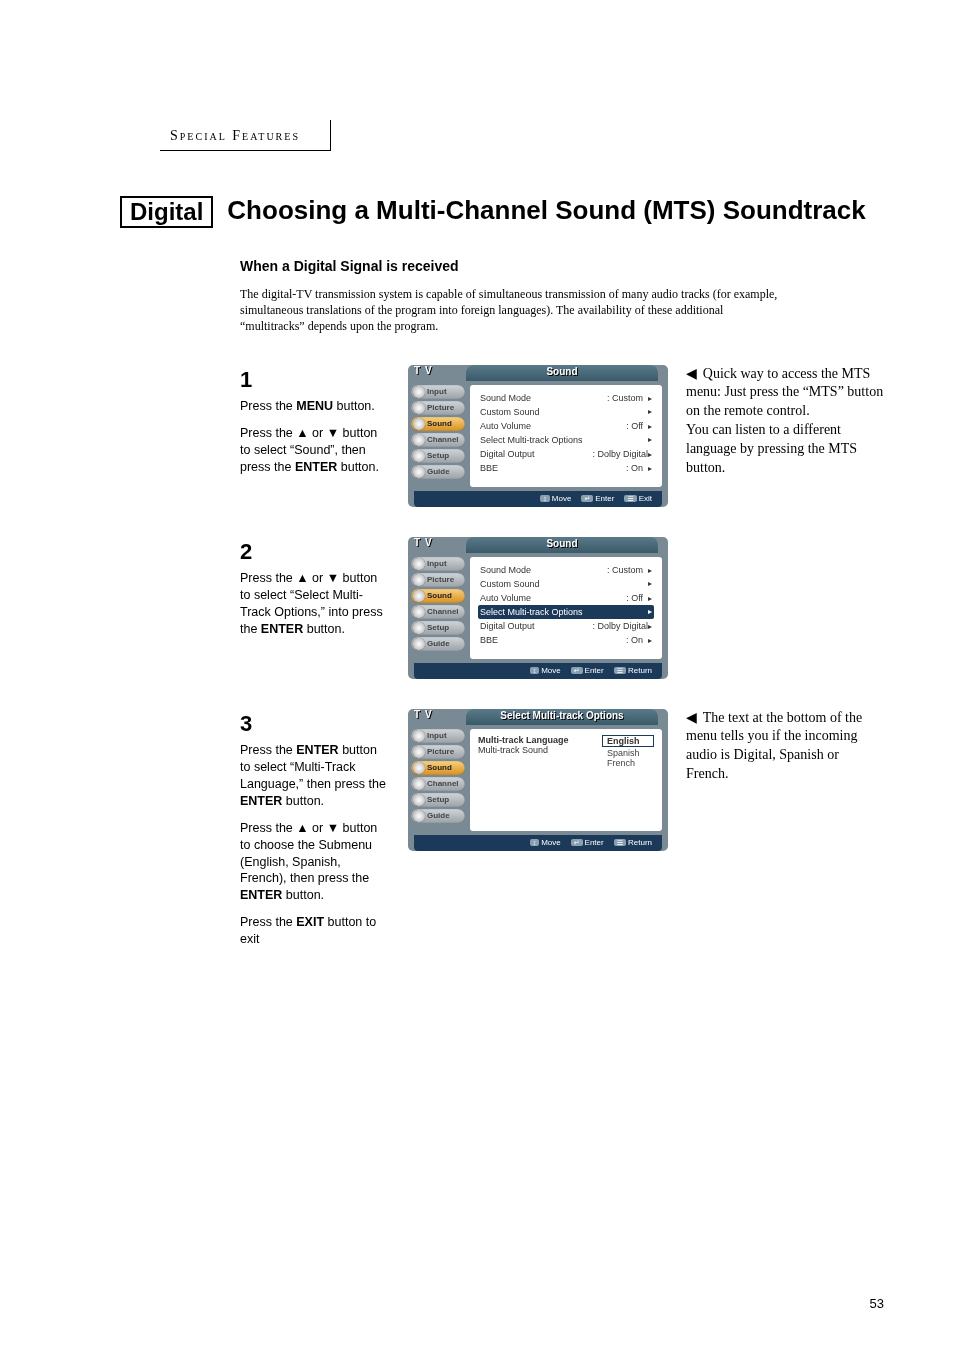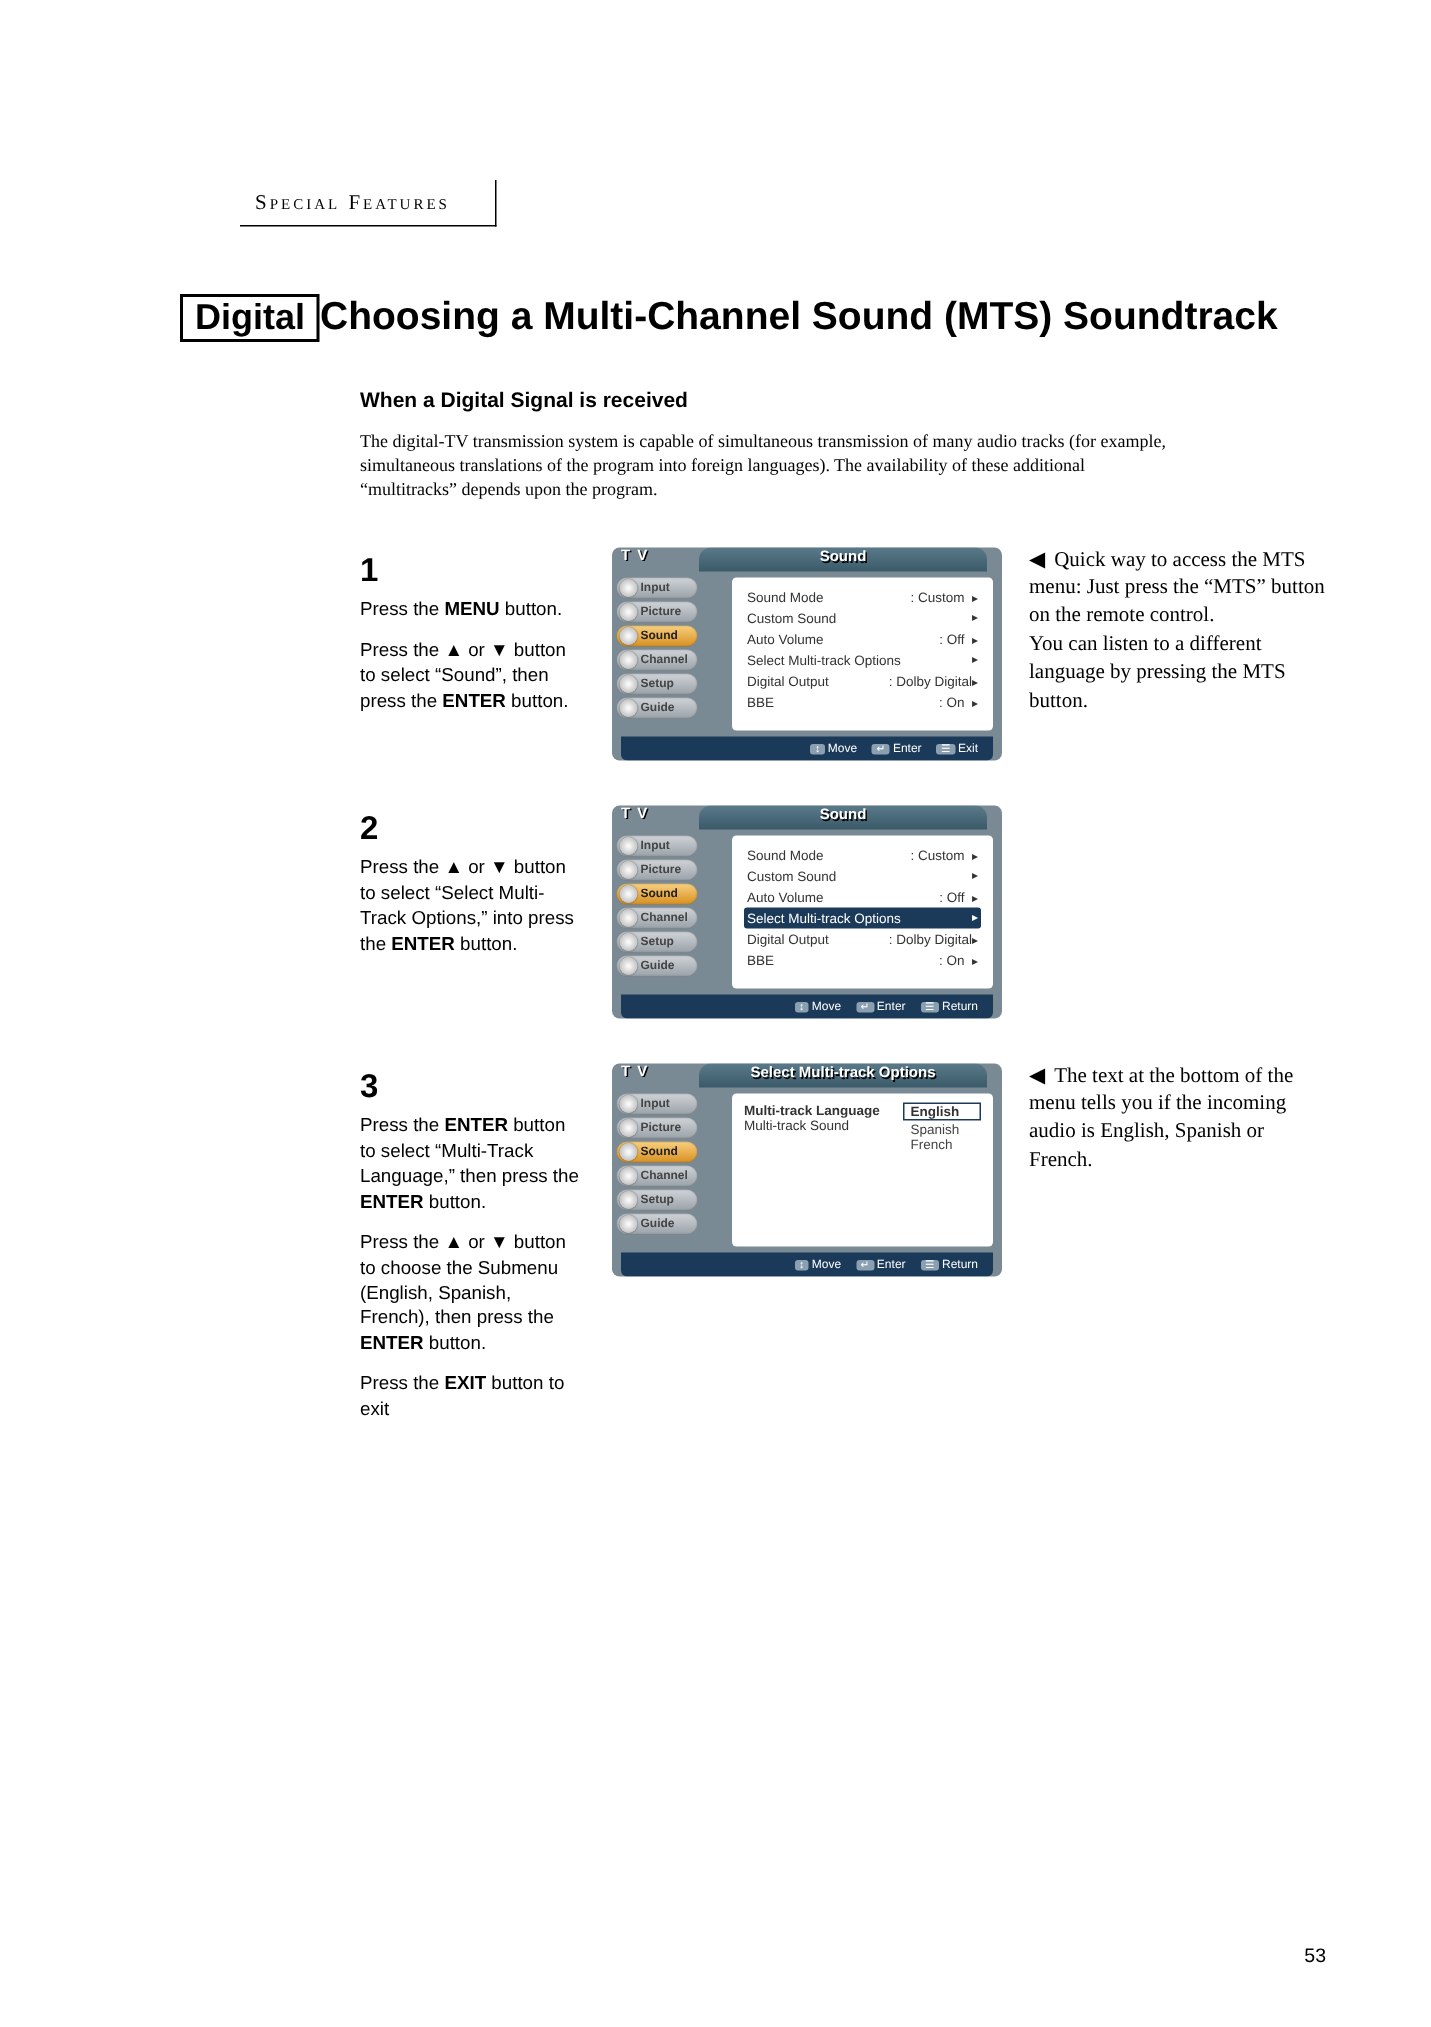--- a/index.html
+++ b/index.html
@@ -25,21 +25,21 @@
     border-left: none;
     border-top: none;
     display: inline-block;
     padding: 8px 30px 6px 10px;
     margin-bottom: 45px;
     margin-left: 40px;
   }
   .title-row {
     display: flex;
     align-items: flex-start;
-    gap: 0;
+    gap: 14px;
     margin-bottom: 30px;
   }
   .digital-tag {
     border: 2px solid #000;
     font-family: Arial, Helvetica, sans-serif;
     font-weight: bold;
     font-size: 24px;
     padding: 2px 8px;
     line-height: 1;
   }
@@ -156,21 +156,21 @@
     top: 1px;
     width: 12px;
     height: 12px;
     border-radius: 50%;
     background: radial-gradient(#fff,#aaa);
     box-shadow: 0 0 1px #333;
   }
   .osd-panel {
     flex: 1;
     background: #fff;
-    margin: 4px 6px 4px 20px;
+    margin: 4px 6px 4px 2px;
     border-radius: 3px;
     padding: 6px 8px;
     min-height: 90px;
   }
   .menu-row {
     display: flex;
     justify-content: space-between;
     align-items: center;
     height: 14px;
     font-size: 9px;
@@ -472,20 +472,20 @@
             </div>
           </div>
           <div class="osd-footer">
             <span><span class="k">↕</span><span>Move</span></span>
             <span><span class="k">↵</span><span>Enter</span></span>
             <span><span class="k">☰</span><span>Return</span></span>
           </div>
         </div>
       </div>
       <div class="note">
-        <span class="note-arrow">◀</span><span>The text at the bottom of the menu tells you if the incoming audio is English, Spanish or French.</span>
+        <span class="note-arrow">◀</span><span>The text at the bottom of the menu tells you if the incoming audio is Digital, Spanish or French.</span>
       </div>
     </div>
 
   </div>
 
   <div class="page-num">53</div>
 </div>
 
 </body></html>

